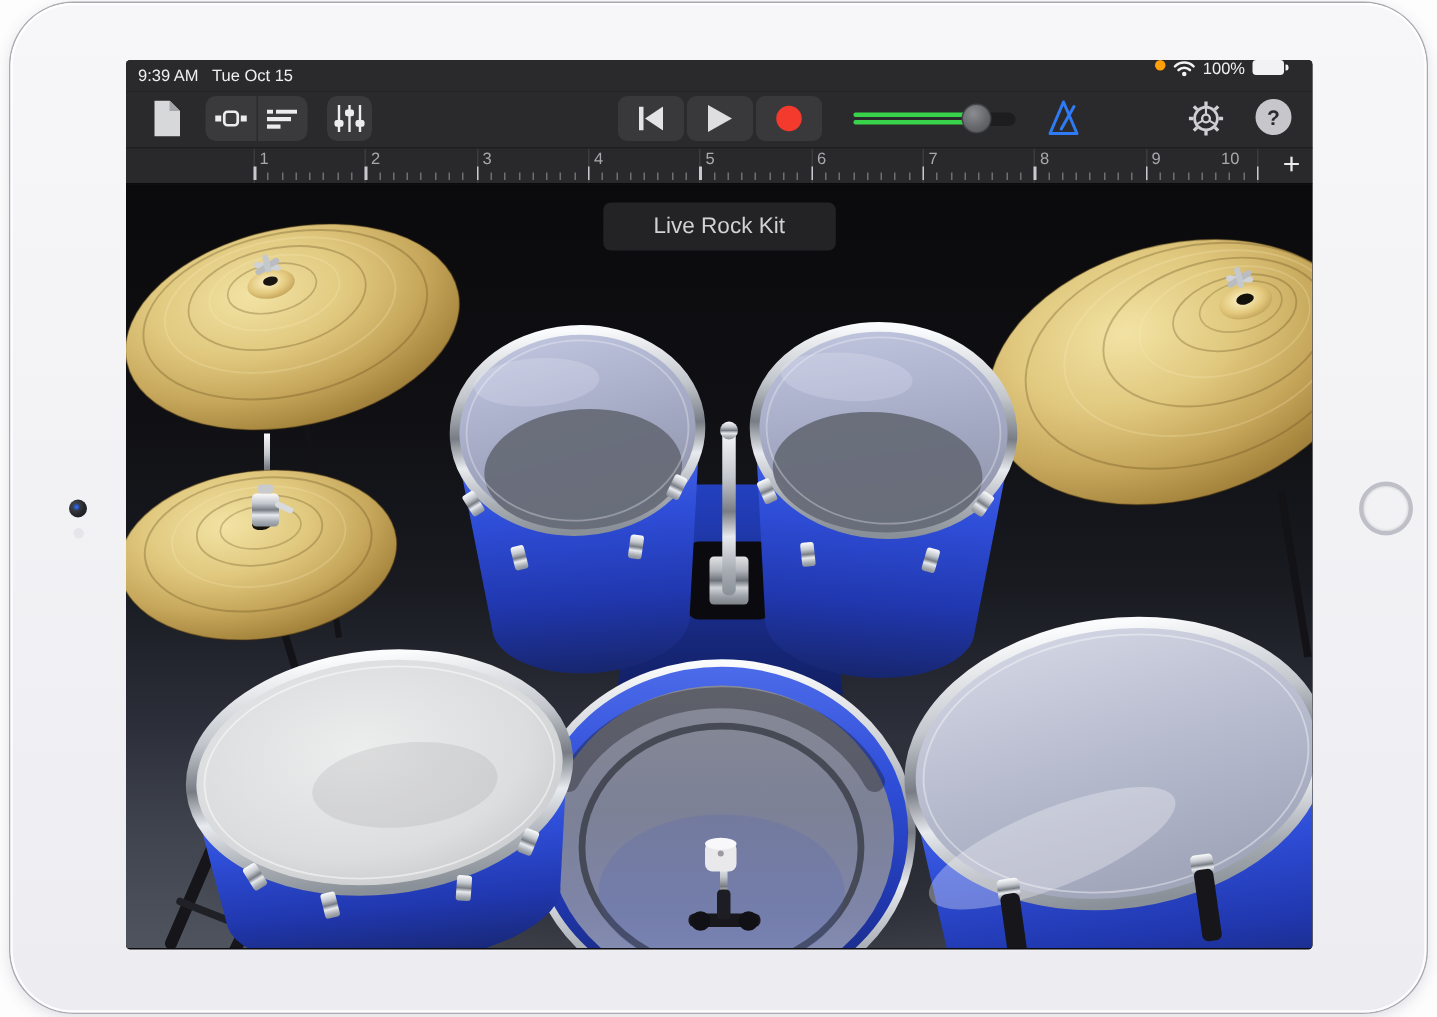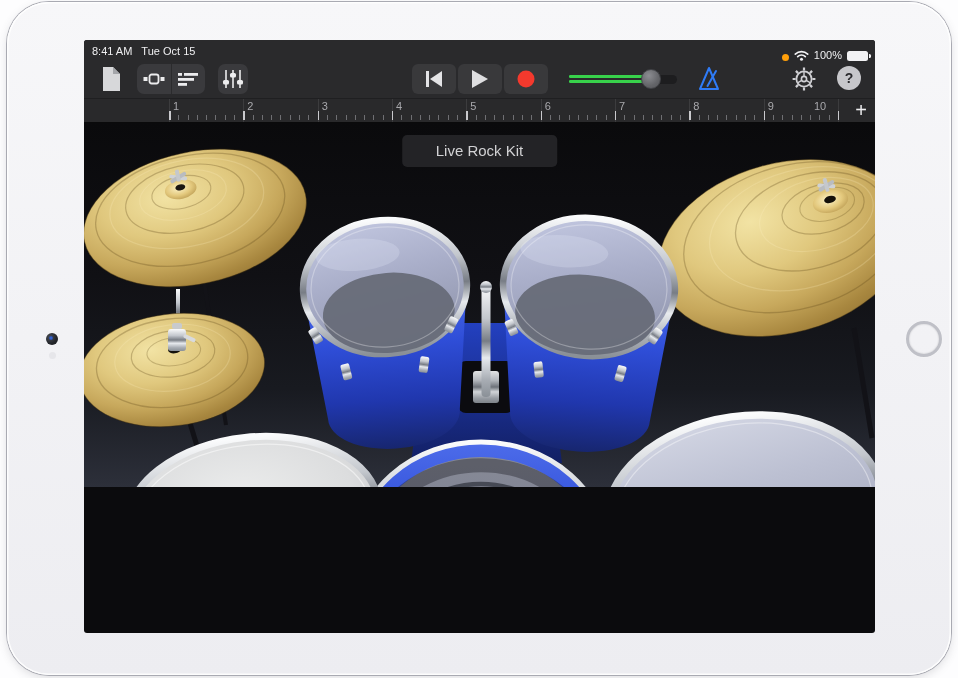--- a/index.html
+++ b/index.html
@@ -20,21 +20,21 @@
             box-shadow:inset 0 0 2px rgba(0,0,0,.18), 0 0 1px rgba(255,255,255,.9); }
 
   
   .screen { position:absolute; left:84px; top:40px; width:791px; height:593px; background:#0b0b0d;
             border-radius:3px; overflow:hidden; }
 
   
   .statusbar { position:relative; height:21px; background:#2a2a2c; color:#efeff1; font-size:11px;
                display:flex; align-items:center; }
   .sb-left { display:flex; gap:9px; padding-left:8px; align-items:center; }
-  .sb-right { position:absolute; right:4px; top:0; height:100%; display:flex; gap:5px; align-items:flex-end; }
+  .sb-right { position:absolute; right:16px; top:0; height:100%; display:flex; gap:5px; align-items:flex-start; }
   .mic-dot { width:7px; height:7px; border-radius:50%; background:#ff9f0a; }
   .battery { position:relative; width:21px; height:10px; border-radius:2.5px; background:#f2f2f4; margin-right:3px; }
   .battery::after { content:""; position:absolute; right:-3px; top:2.7px; width:2px; height:4.6px;
                     border-radius:0 1.5px 1.5px 0; background:#f2f2f4; }
 
   
   .toolbar { position:relative; height:37px; background:#2a2a2c; }
   .tb-abs { position:absolute; top:3px; height:30px; display:flex; align-items:center; justify-content:center; }
   .tb-btn { background:#3a3a3d; border-radius:7px; }
   .btn-doc   { left:14px;  width:26px; }
@@ -61,21 +61,21 @@
   .ruler { position:relative; height:25px; background:#29292b; border-top:1px solid #1f1f21;
            border-bottom:1px solid #0a0a0b; overflow:hidden; }
   .ruler-num { position:absolute; top:1px; font-size:11px; color:#a8a8ac; }
   .barline   { position:absolute; top:0; width:1px; height:25px; background:rgba(255,255,255,.09); }
   .tick-major{ position:absolute; bottom:2px; width:1.5px; height:9px; background:#c9c9cd; }
   .tick-minor{ position:absolute; bottom:2px; width:1px;  height:5px; background:#6f6f73; }
   .add-section { position:absolute; right:3px; top:0; width:22px; height:25px; color:#ececee; font-size:20px;
                  line-height:23px; text-align:center; font-weight:400; }
 
   
-  .canvas { position:relative; height:364px; background:#0c0c0e; overflow:hidden; }
+  .canvas { position:relative; height:509px; background:#0c0c0e; overflow:hidden; }
   .canvas svg { position:absolute; left:0; top:0; }
   .kit-btn { position:absolute; left:50%; transform:translateX(-50%); top:12px; height:32px; padding:0 34px;
              background:#232326; border-radius:5px; color:#d2d2d4; font-size:15px; line-height:32px;
              white-space:nowrap; }
   .icon-svg { display:block; }
 </style>
 </head>
 <body>
 
 <div class="stage">
@@ -83,21 +83,21 @@
     <div class="camera">
         <div class="glint"></div>
       </div>
     <div class="sensor"></div>
     <div class="home-button"></div>
 
     <div class="screen" style="left:77px; top:38px;">
 
       <div class="statusbar">
         <div class="sb-left">
-          <span>8:41 AM</span>
+          <span>9:39 AM</span>
           <span>Tue Oct 15</span>
         </div>
         <div class="sb-right">
           <span class="mic-dot"></span>
           <svg class="icon-svg" width="15" height="11" viewBox="0 0 15 11">
             <path d="M1.3,4.2 A9,9 0 0 1 13.7,4.2" stroke="#f2f2f4" stroke-width="1.7" fill="none" stroke-linecap="round"></path>
             <path d="M3.7,6.7 A5.6,5.6 0 0 1 11.3,6.7" stroke="#f2f2f4" stroke-width="1.7" fill="none" stroke-linecap="round"></path>
             <circle cx="7.5" cy="9.3" r="1.5" fill="#f2f2f4"></circle>
           </svg>
           <span>100%</span>

